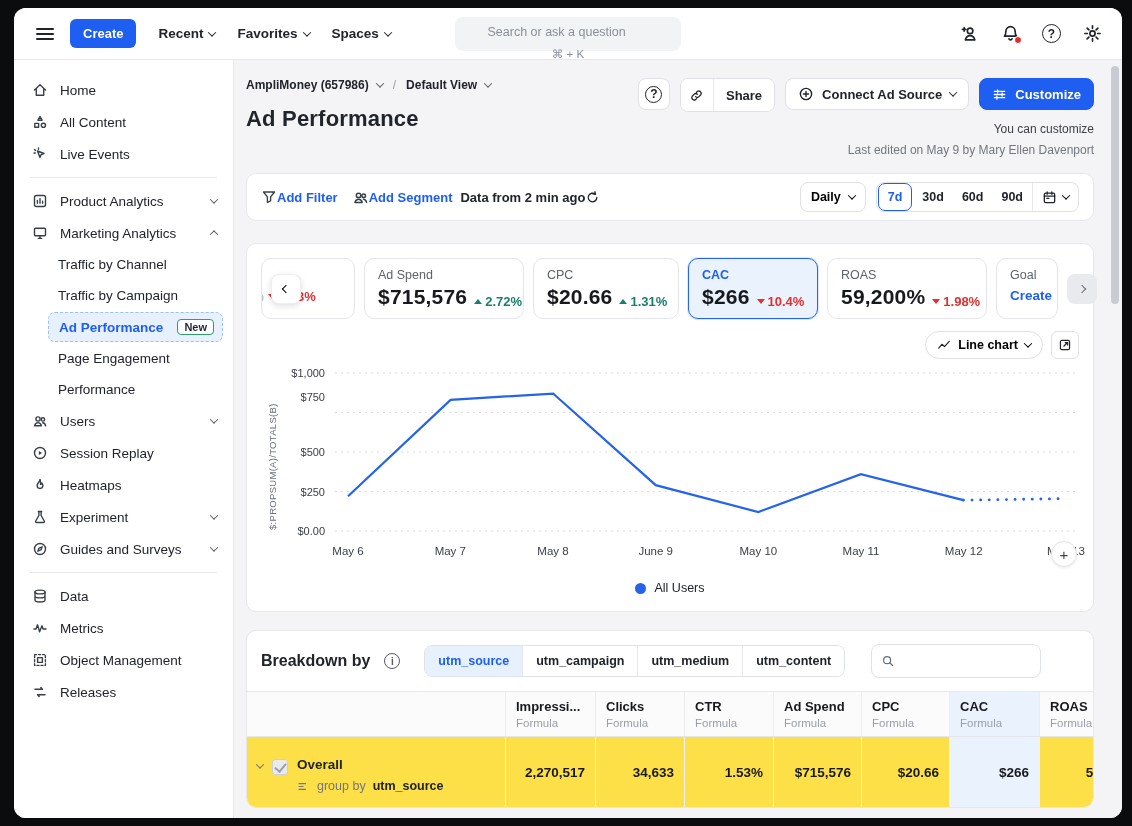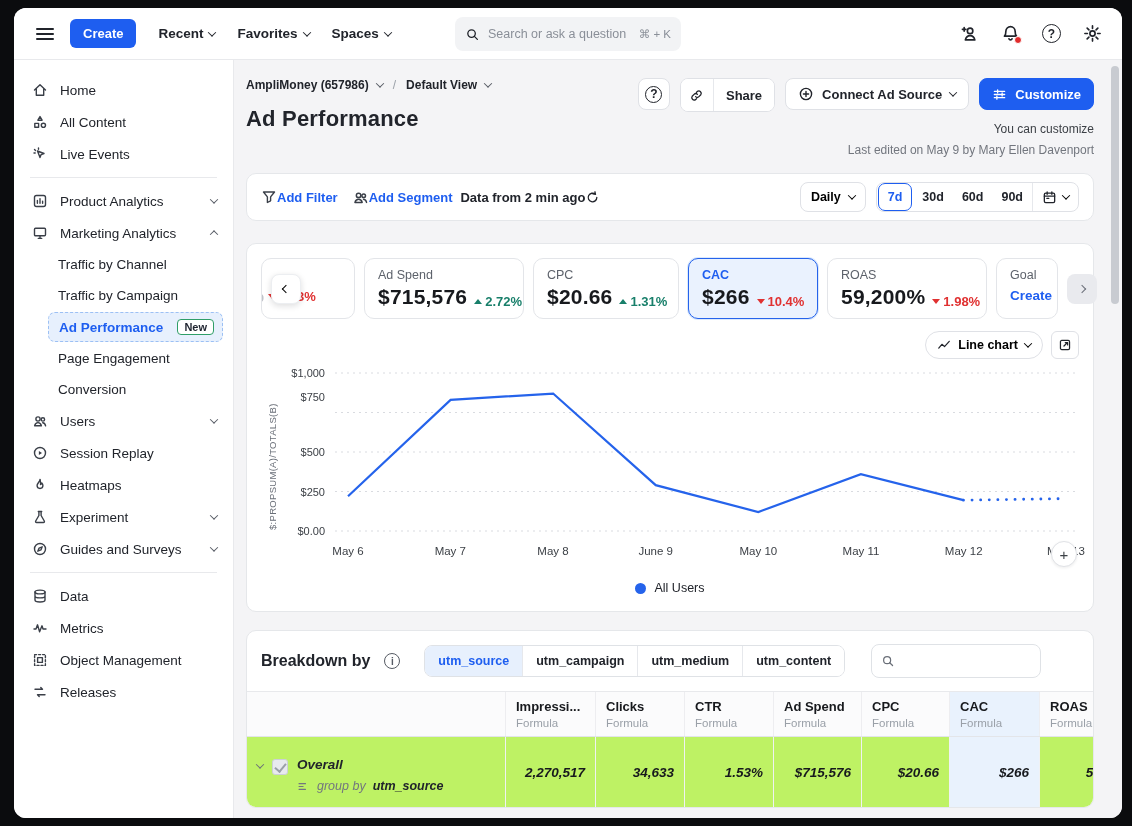--- a/index.html
+++ b/index.html
@@ -14,21 +14,21 @@
   .hamburger { width:18px; margin-left:22px; cursor:pointer; }
   .hamburger span { display:block; height:2px; background:#21242b; margin:3px 0; border-radius:1px; }
   .create-btn { margin-left:16px; background:#1e5ef0; color:#fff; border:none; border-radius:6px;
                 padding:7px 13px; font-size:13px; font-weight:600; cursor:pointer; font-family:inherit; }
   .top-menu { display:flex; align-items:center; gap:6px; margin-left:22px; font-size:13.5px;
               font-weight:600; color:#21242b; cursor:pointer; background:none; border:none; font-family:inherit; }
   .chev { width:6px; height:6px; border-right:1.6px solid currentColor; border-bottom:1.6px solid currentColor;
           display:inline-block; transform:rotate(45deg) translate(-1px,-1px); flex:none; }
   .chev.up { transform:rotate(-135deg) translate(-1px,-1px); }
   .search-box { position:absolute; left:50%; top:9px; transform:translateX(-50%); width:226px; height:34px;
-                background:#f2f3f5; border-radius:8px; display:flex; align-items:center; padding:0 10px; gap:8px; cursor:text; }
+                background:#f2f3f5; border-radius:8px; display:flex; align-items:center; padding:0 10px; gap:8px; cursor:text;flex-direction:column; }
   .search-box input { border:none; background:transparent; outline:none; font-size:12.5px; color:#21242b;
                       flex:1; font-family:inherit; min-width:0; }
   .search-box input::placeholder { color:#8a8f98; }
   .kbd-hint { font-size:11.5px; color:#8a8f98; white-space:nowrap; }
   .top-icons { margin-left:auto; margin-right:20px; display:flex; align-items:center; gap:22px; }
   .icon-btn { background:none; border:none; cursor:pointer; color:#21242b; position:relative;
               display:flex; align-items:center; justify-content:center; padding:0; }
   .bell-dot { position:absolute; right:-2px; bottom:-1px; width:8px; height:8px; background:#e02b2b;
               border-radius:50%; border:1.5px solid #fff; }
   .help-circle { width:19px; height:19px; border:1.5px solid #21242b; border-radius:50%; font-size:12px;
@@ -167,21 +167,21 @@
   .c1 { width:90px; } .c2 { width:89px; } .c3 { width:89px; } .c4 { width:88px; }
   .c5 { width:88px; } .c6 { width:90px; } .c7 { width:110px; }
   .thead { border-top:1px solid #e8e9ec; border-bottom:1px solid #e3e5e9; background:#fbfbfc; }
   .thead .cell { border-left:1px solid #ededf0; }
   .thead .cell.c0 { border-left:none; }
   .clabel { font-size:13px; font-weight:700; color:#17191d; }
   .csub { font-size:11.5px; color:#9aa0a8; margin-top:3px; }
   .tbody .cell { border-left:1px solid #f0f1f3; display:flex; align-items:center; justify-content:flex-end;
                  font-size:13.5px; font-weight:600; color:#17191d; }
   .tbody .cell.c0 { border-left:none; justify-content:flex-start; }
-  .tbody { min-height:70px; background:#bef264;font-style:italic; }
+  .tbody { min-height:70px; background:#fde047; }
   .cell.hl { background:#e9f2fd; }
   .row-name { display:flex; align-items:flex-start; gap:9px; padding-top:6px; }
   .row-chev { color:#6a6f78; margin-top:6px; }
   .checkbox { width:16px; height:16px; background:#e8eaee; border:1px solid #ccd0d6; border-radius:3px;
               position:relative; cursor:pointer; margin-top:2px; flex:none; }
   .checkbox::after { content:""; position:absolute; left:4px; top:1px; width:5px; height:9px;
                      border-right:2px solid #9aa0a8; border-bottom:2px solid #9aa0a8; transform:rotate(40deg); }
   .rn-title { font-size:13.5px; font-weight:600; color:#21242b; }
   .rn-sub { display:flex; align-items:center; gap:7px; margin-top:7px; font-size:12.5px; }
   .rn-groupby { color:#72767e; font-weight:400; }
@@ -285,21 +285,21 @@
         <span class="lbl">Marketing Analytics</span>
         <i class="chev up"></i>
       </div>
       <div class="side-sub">Traffic by Channel</div>
       <div class="side-sub">Traffic by Campaign</div>
       <div class="side-sub active">
         <span>Ad Performance</span>
         <span class="new-badge">New</span>
       </div>
       <div class="side-sub">Page Engagement</div>
-      <div class="side-sub">Conversion</div>
+      <div class="side-sub">Performance</div>
       <div class="side-item">
         <svg class="ic" width="16" height="16" viewBox="0 0 16 16">
             <circle cx="6" cy="6" r="2.1"></circle>
             <path d="M2.6 12.8c.5-2.1 1.8-3.2 3.4-3.2s2.9 1.1 3.4 3.2zM10.7 9.7c1.5.2 2.5 1.2 2.9 3.1"></path>
             <circle cx="10.9" cy="6.4" r="1.7"></circle>
           </svg>
         <span class="lbl">Users</span>
         <i class="chev"></i>
       </div>
       <div class="side-item">

